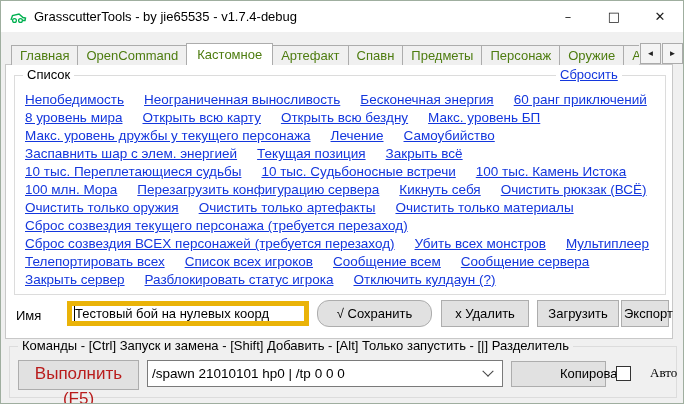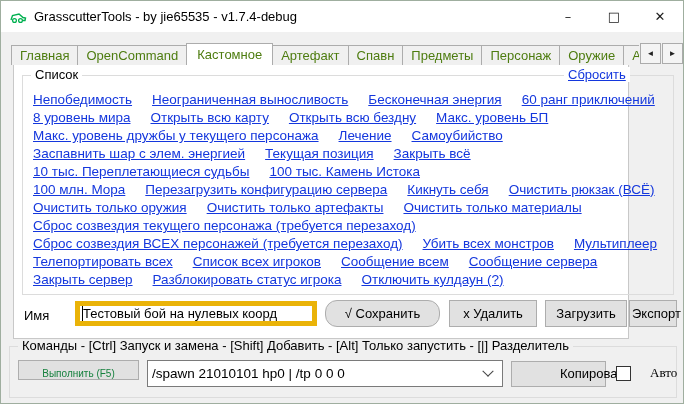--- a/index.html
+++ b/index.html
@@ -36,21 +36,21 @@
     position: relative; z-index: 4; margin-bottom: -1px;
   }
   .tab-scroll { position: absolute; top: 42px; width: 21px; height: 21px;
     background: #f4f4f4; border: 1px solid #ababab; z-index: 5;
     display: flex; align-items: center; justify-content: center;
     font-size: 8px; color: #222; }
   .tab-scroll.left { left: 639px; }
   .tab-scroll.right { left: 661px; }
   
   .tabpage {
-    position: absolute; left: 12px; top: 63px; width: 616px; height: 275px;
+    position: absolute; left: 4px; top: 63px; width: 668px; height: 275px;
     background: #ffffff; border: 1px solid #c8c8c8; z-index: 2;
   }
   
   .groupbox {
     position: absolute; border: 1px solid #dcdcdc;
   }
   .gb-list { left: 8px; top: 10px; width: 652px; height: 220px; }
   .gb-legend {
     position: absolute; top: -9px; left: 8px; background: #ffffff;
     padding: 0 4px; font-size: 13px; color: #000;
@@ -77,22 +77,22 @@
     line-height: 25px; cursor: pointer; white-space: nowrap;
   }
   .btn-save   { left: 311px; width: 115px; border-radius: 12px; }
   .btn-delete { left: 435px; width:  88px; }
   .btn-load   { left: 531px; width:  82px; }
   .btn-export { left: 615px; width:  48px; padding: 0 2px; }
   
   .gb-commands { left: 8px; top: 345px; width: 668px; height: 52px; background: #f0f0f0; }
   .gb-commands .gb-legend { background: #f0f0f0; white-space: nowrap; }
   .run-btn {
-    position: absolute; left: 8px; top: 13px; width: 121px; height: 20px;
-    background: #e1e1e1; border: 1px solid #adadad; font-size: 10px; color: #15803d;
+    position: absolute; left: 8px; top: 13px; width: 121px; height: 30px;
+    background: #e1e1e1; border: 1px solid #adadad; font-size: 17px; color: #b91c1c;
     text-align: center; line-height: 25px; cursor: pointer;
   }
   .combo {
     position: absolute; left: 137px; top: 13px; width: 356px; height: 27px;
     background: #fff; border: 1px solid #7a7a7a; display: flex; align-items: center;
     padding-left: 4px;
   }
   .combo .txt { font-size: 13.5px; color: #000; white-space: nowrap; overflow: hidden; flex: 1; }
   .combo .chev {
     width: 8px; height: 8px; border-right: 1.6px solid #444; border-bottom: 1.6px solid #444;
@@ -167,20 +167,21 @@
             <span class="cmd-link">Лечение</span>
             <span class="cmd-link">Самоубийство</span>
           </div>
           <div class="link-row">
             <span class="cmd-link">Заспавнить шар с элем. энергией</span>
             <span class="cmd-link">Текущая позиция</span>
             <span class="cmd-link">Закрыть всё</span>
           </div>
           <div class="link-row">
             <span class="cmd-link">10 тыс. Переплетающиеся судьбы</span>
+            <span class="cmd-link">10 тыс. Судьбоносные встречи</span>
             <span class="cmd-link">100 тыс. Камень Истока</span>
           </div>
           <div class="link-row">
             <span class="cmd-link">100 млн. Мора</span>
             <span class="cmd-link">Перезагрузить конфигурацию сервера</span>
             <span class="cmd-link">Кикнуть себя</span>
             <span class="cmd-link">Очистить рюкзак (ВСЁ)</span>
           </div>
           <div class="link-row">
             <span class="cmd-link">Очистить только оружия</span>

